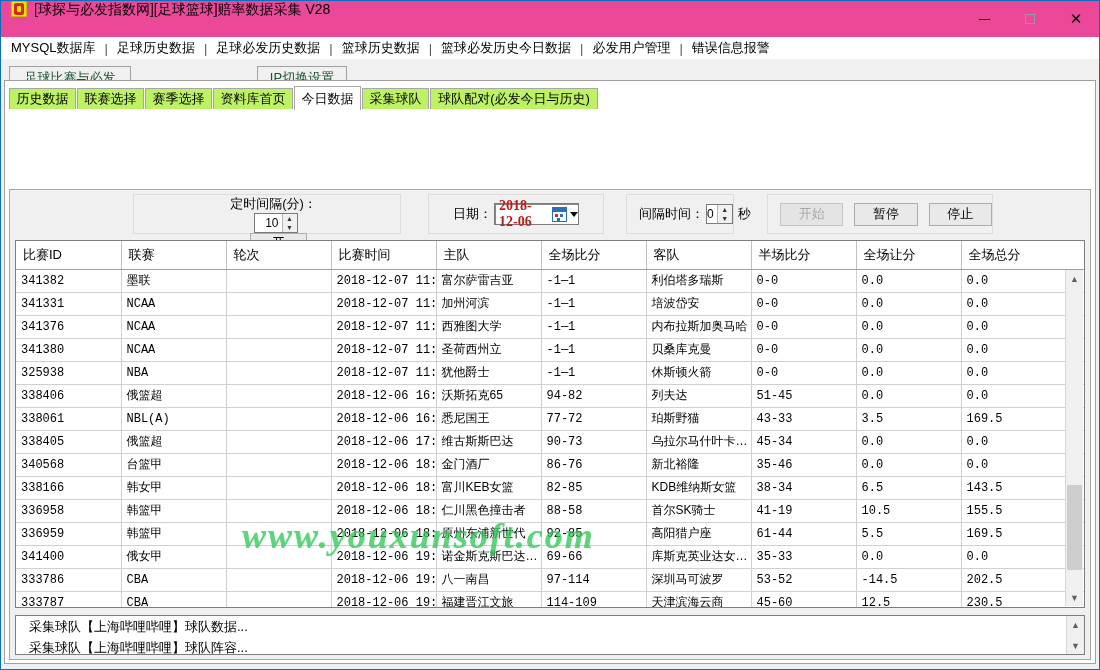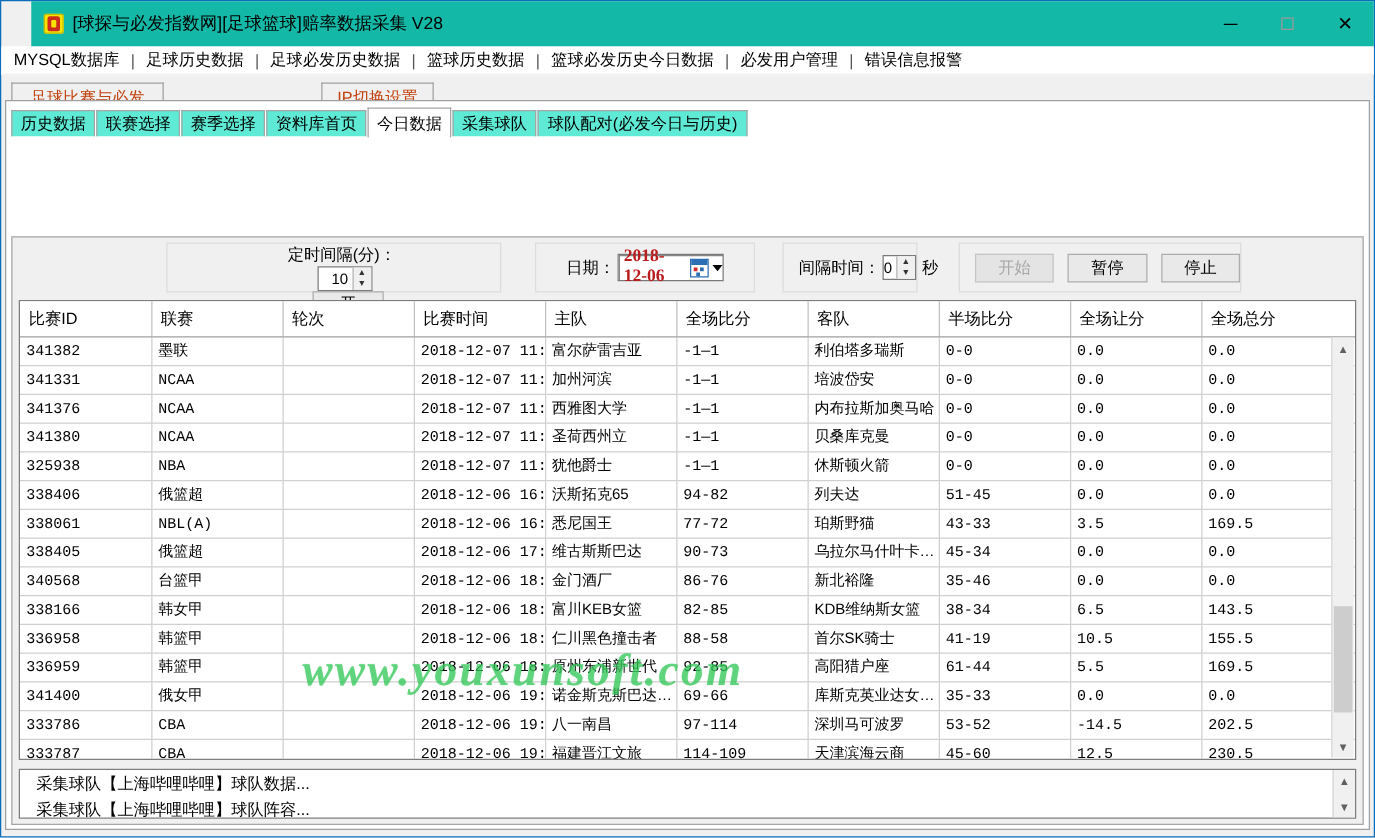--- a/index.html
+++ b/index.html
@@ -9,22 +9,22 @@
     font-family:"Liberation Sans","DejaVu Sans",sans-serif;
     font-size:12px;color:#000;
     -webkit-font-smoothing:none;
   }
   .window{
     position:absolute;left:0;top:0;width:1100px;height:670px;
     border:1px solid #0a6ebd;box-sizing:border-box;background:#f0f0f0;
   }
   
   .titlebar{
-    height:36px;background:#14b8a6;display:flex;align-items:center;
-    position:relative;box-sizing:border-box;margin-left:24px;
+    height:36px;background:#ec4899;display:flex;align-items:flex-start;
+    position:relative;box-sizing:border-box;
   }
   .app-icon{
     width:16px;height:16px;margin-left:10px;margin-right:7px;
     background:#f7e400;border-radius:2px;position:relative;flex:none;
     box-shadow:inset 0 0 0 1px #c8b800;
   }
   .app-icon:after{
     content:"";position:absolute;left:3px;top:2px;width:10px;height:12px;
     background:#cc2b1d;border-radius:2px;
   }
@@ -49,34 +49,34 @@
   .menu-item{font-size:13px;padding:0 2px;white-space:nowrap;color:#000;}
   .menu-sep{color:#555;padding:0 7px;font-size:13px;}
   
   .tabstrip-outer{
     position:relative;height:24px;margin:4px 0 0 3px;
   }
   .tab{
     position:absolute;top:2px;height:22px;box-sizing:border-box;
     background:#f0f0f0;border:1px solid #a0a0a0;border-bottom:none;
     display:flex;align-items:center;justify-content:center;
-    font-size:13px;padding:11px 9px;white-space:nowrap;color:#c2410c;
+    font-size:13px;padding:11px 9px;white-space:nowrap;color:#14532d;
   }
   .tab.sel{
     background:#ffffff;top:0;height:25px;border-color:#a0a0a0;z-index:3;
   }
   .tabpanel-outer{
     position:absolute;left:3px;right:3px;top:79px;bottom:5px;
     border:1px solid #a0a0a0;background:#ffffff;box-sizing:border-box;
   }
   
   .tabstrip-inner{position:relative;height:25px;margin:5px 0 0 4px;}
   .tab2{
     position:absolute;top:2px;height:21px;box-sizing:border-box;
-    background:#5eead4;border:1px solid #a6a6a6;border-bottom:none;
+    background:#bef264;border:1px solid #a6a6a6;border-bottom:none;
     display:flex;align-items:center;justify-content:center;
     font-size:13px;padding:0 8px;white-space:nowrap;color:#000;
   }
   .tab2.sel{background:#ffffff;top:0;height:24px;z-index:3;}
   .tabpanel-inner{
     position:absolute;left:4px;right:4px;top:108px;bottom:3px;
     border:1px solid #a6a6a6;background:#f0f0f0;box-sizing:border-box;
   }
   
   .toolbar{position:absolute;left:0;right:0;top:4px;height:42px;}

